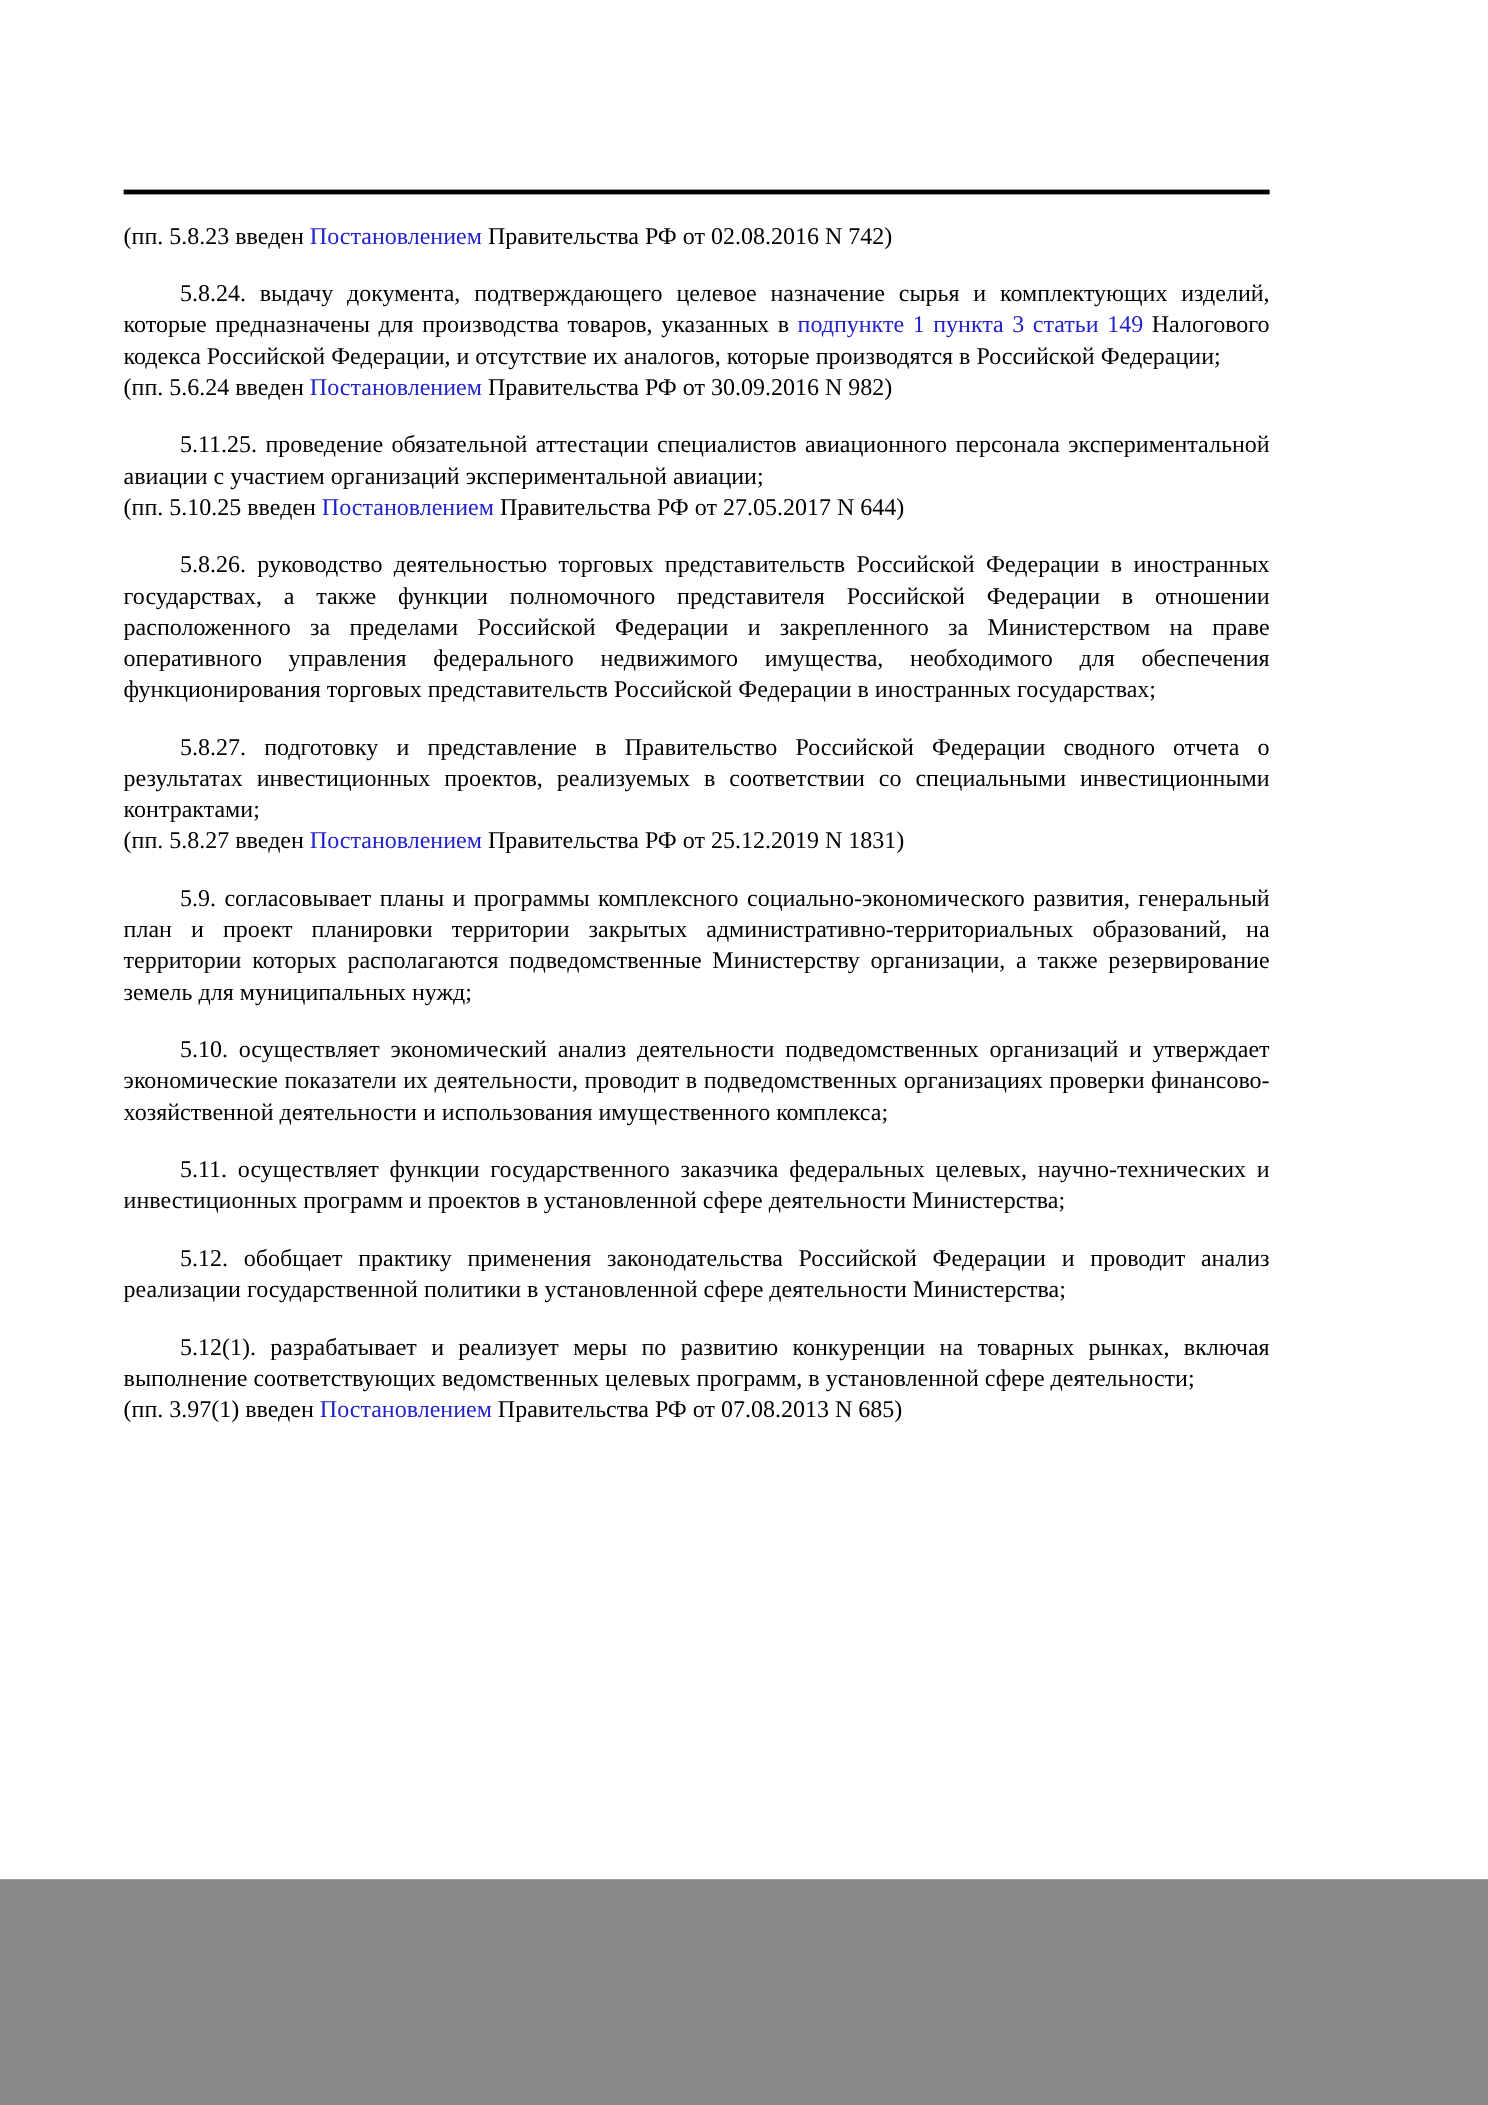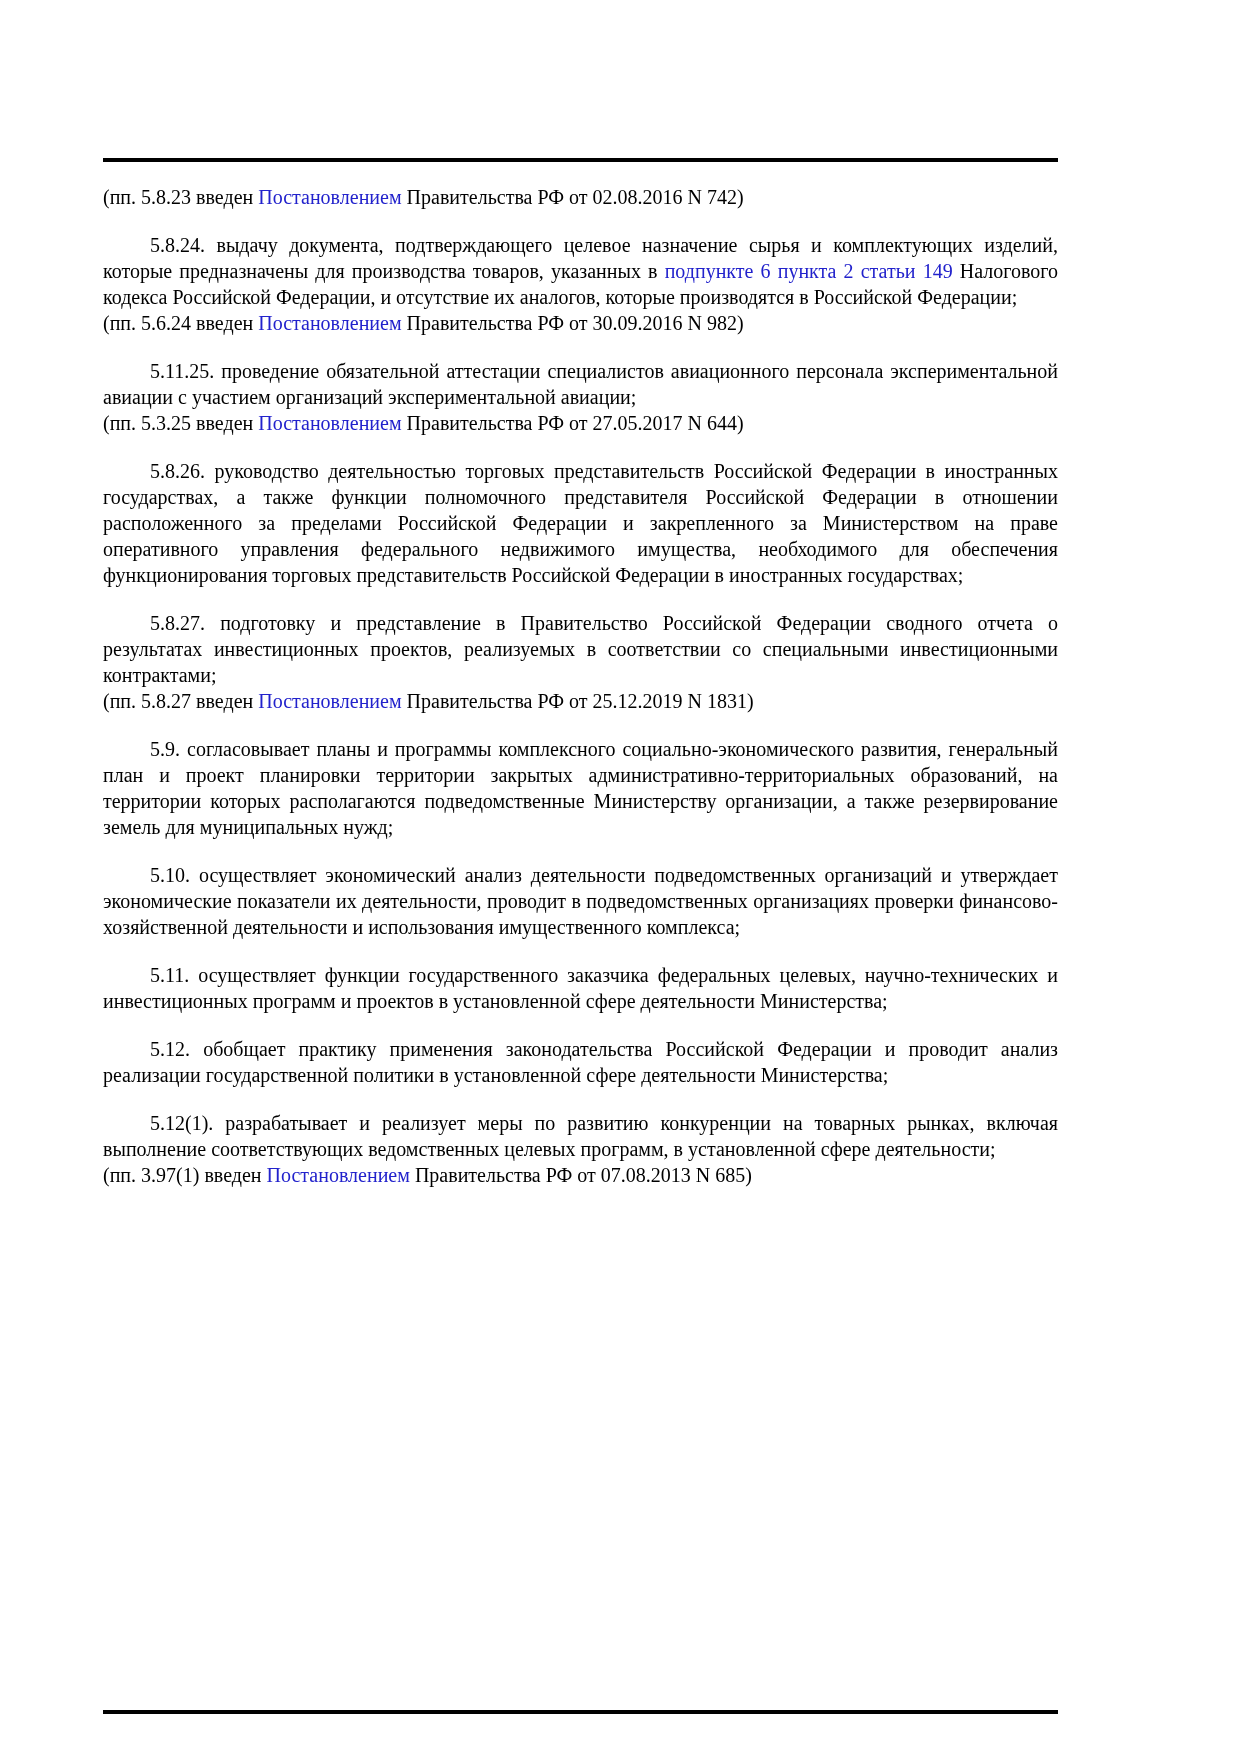--- a/index.html
+++ b/index.html
@@ -9,21 +9,21 @@
     --page-bg:#ffffff;
   }
   html,body{margin:0;padding:0;}
   body{
     background:#888;
     font-family:"Liberation Serif","DejaVu Serif",serif;
   }
   .page{
     position:relative;
     width:1240px;
-    height:1754px;
+    height:1566px;
     margin:0 auto;
     background:var(--page-bg);
     color:var(--text-color);
     overflow:hidden;
   }
   .rule{
     position:absolute;
     left:103px;
     width:955px;
     height:4px;
@@ -55,24 +55,24 @@
     cursor:pointer;
   }
 </style>
 </head>
 <body>
 
 <div class="page">
   <div class="rule top"></div>
   <div class="content">
       <p class="para"><span>(пп. 5.8.23 введен </span><a class="doc-link" href="#">Постановлением</a><span> Правительства РФ от 02.08.2016 N 742)</span></p>
-      <p class="para indent spaced"><span>5.8.24. выдачу документа, подтверждающего целевое назначение сырья и комплектующих изделий, которые предназначены для производства товаров, указанных в </span><a class="doc-link" href="#">подпункте 6 пункта 2 статьи 149</a><span> Налогового кодекса Российской Федерации, и отсутствие их аналогов, которые производятся в Российской Федерации;</span></p>
+      <p class="para indent spaced"><span>5.8.24. выдачу документа, подтверждающего целевое назначение сырья и комплектующих изделий, которые предназначены для производства товаров, указанных в </span><a class="doc-link" href="#">подпункте 1 пункта 3 статьи 149</a><span> Налогового кодекса Российской Федерации, и отсутствие их аналогов, которые производятся в Российской Федерации;</span></p>
       <p class="para"><span>(пп. 5.6.24 введен </span><a class="doc-link" href="#">Постановлением</a><span> Правительства РФ от 30.09.2016 N 982)</span></p>
       <p class="para indent spaced"><span>5.11.25. проведение обязательной аттестации специалистов авиационного персонала экспериментальной авиации с участием организаций экспериментальной авиации;</span></p>
-      <p class="para"><span>(пп. 5.3.25 введен </span><a class="doc-link" href="#">Постановлением</a><span> Правительства РФ от 27.05.2017 N 644)</span></p>
+      <p class="para"><span>(пп. 5.10.25 введен </span><a class="doc-link" href="#">Постановлением</a><span> Правительства РФ от 27.05.2017 N 644)</span></p>
       <p class="para indent spaced"><span>5.8.26. руководство деятельностью торговых представительств Российской Федерации в иностранных государствах, а также функции полномочного представителя Российской Федерации в отношении расположенного за пределами Российской Федерации и закрепленного за Министерством на праве оперативного управления федерального недвижимого имущества, необходимого для обеспечения функционирования торговых представительств Российской Федерации в иностранных государствах;</span></p>
       <p class="para indent spaced"><span>5.8.27. подготовку и представление в Правительство Российской Федерации сводного отчета о результатах инвестиционных проектов, реализуемых в соответствии со специальными инвестиционными контрактами;</span></p>
       <p class="para"><span>(пп. 5.8.27 введен </span><a class="doc-link" href="#">Постановлением</a><span> Правительства РФ от 25.12.2019 N 1831)</span></p>
       <p class="para indent spaced"><span>5.9. согласовывает планы и программы комплексного социально-экономического развития, генеральный план и проект планировки территории закрытых административно-территориальных образований, на территории которых располагаются подведомственные Министерству организации, а также резервирование земель для муниципальных нужд;</span></p>
       <p class="para indent spaced"><span>5.10. осуществляет экономический анализ деятельности подведомственных организаций и утверждает экономические показатели их деятельности, проводит в подведомственных организациях проверки финансово-хозяйственной деятельности и использования имущественного комплекса;</span></p>
       <p class="para indent spaced"><span>5.11. осуществляет функции государственного заказчика федеральных целевых, научно-технических и инвестиционных программ и проектов в установленной сфере деятельности Министерства;</span></p>
       <p class="para indent spaced"><span>5.12. обобщает практику применения законодательства Российской Федерации и проводит анализ реализации государственной политики в установленной сфере деятельности Министерства;</span></p>
       <p class="para indent spaced"><span>5.12(1). разрабатывает и реализует меры по развитию конкуренции на товарных рынках, включая выполнение соответствующих ведомственных целевых программ, в установленной сфере деятельности;</span></p>
       <p class="para"><span>(пп. 3.97(1) введен </span><a class="doc-link" href="#">Постановлением</a><span> Правительства РФ от 07.08.2013 N 685)</span></p>
     </div>

